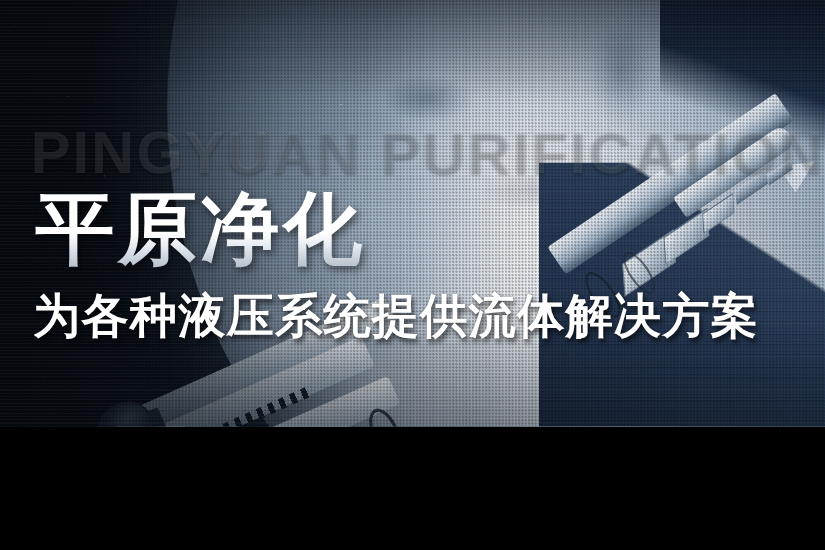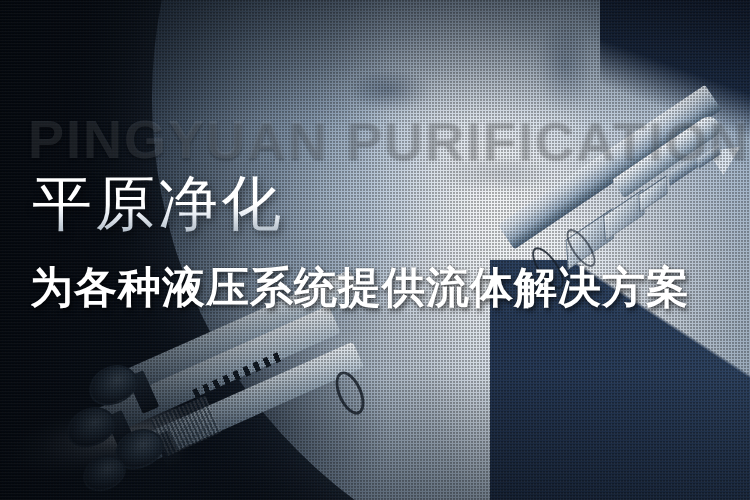--- a/index.html
+++ b/index.html
@@ -3,21 +3,21 @@
 <meta charset="utf-8">
 <style>
   html, body {
     margin: 0;
     padding: 0;
     background: #000;
   }
   #banner-root {
     position: relative;
     width: 750px;
-    height: 500px;
+    height: 388px;
     overflow: hidden;
     font-family: "Liberation Sans", "DejaVu Sans", sans-serif;
     background: #0a1018;
     user-select: none;
   }
 
   
   .bg-layer {
     position: absolute;
     inset: 0;
@@ -300,22 +300,22 @@
     color: rgba(226,236,246,0.10);
     white-space: nowrap;
     text-shadow: 0 2px 3px rgba(0,0,0,0.25);
     pointer-events: none;
   }
 
   .title-main {
     position: absolute;
     left: 32px;
     top: 172px;
-    font-size: 60px;
-    font-weight: 400;
+    font-size: 72px;
+    font-weight: 700;
     letter-spacing: 3px;
     line-height: 1.05;
     background: linear-gradient(180deg, #ffffff 0%, #ffffff 52%, #e6ebf1 68%, #aab6c2 100%);
     -webkit-background-clip: text;
     background-clip: text;
     color: transparent;
     -webkit-text-fill-color: transparent;
     filter: drop-shadow(2px 3px 4px rgba(0,0,0,0.55));
     white-space: nowrap;
     text-align: center;

